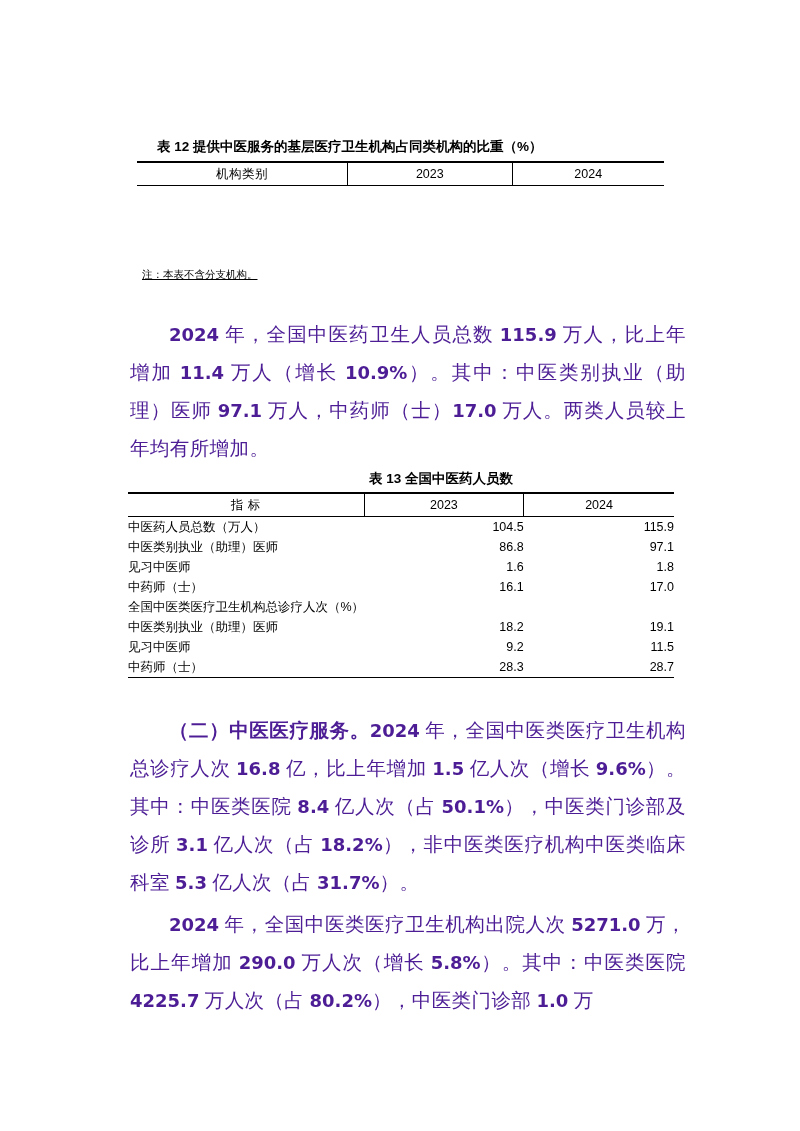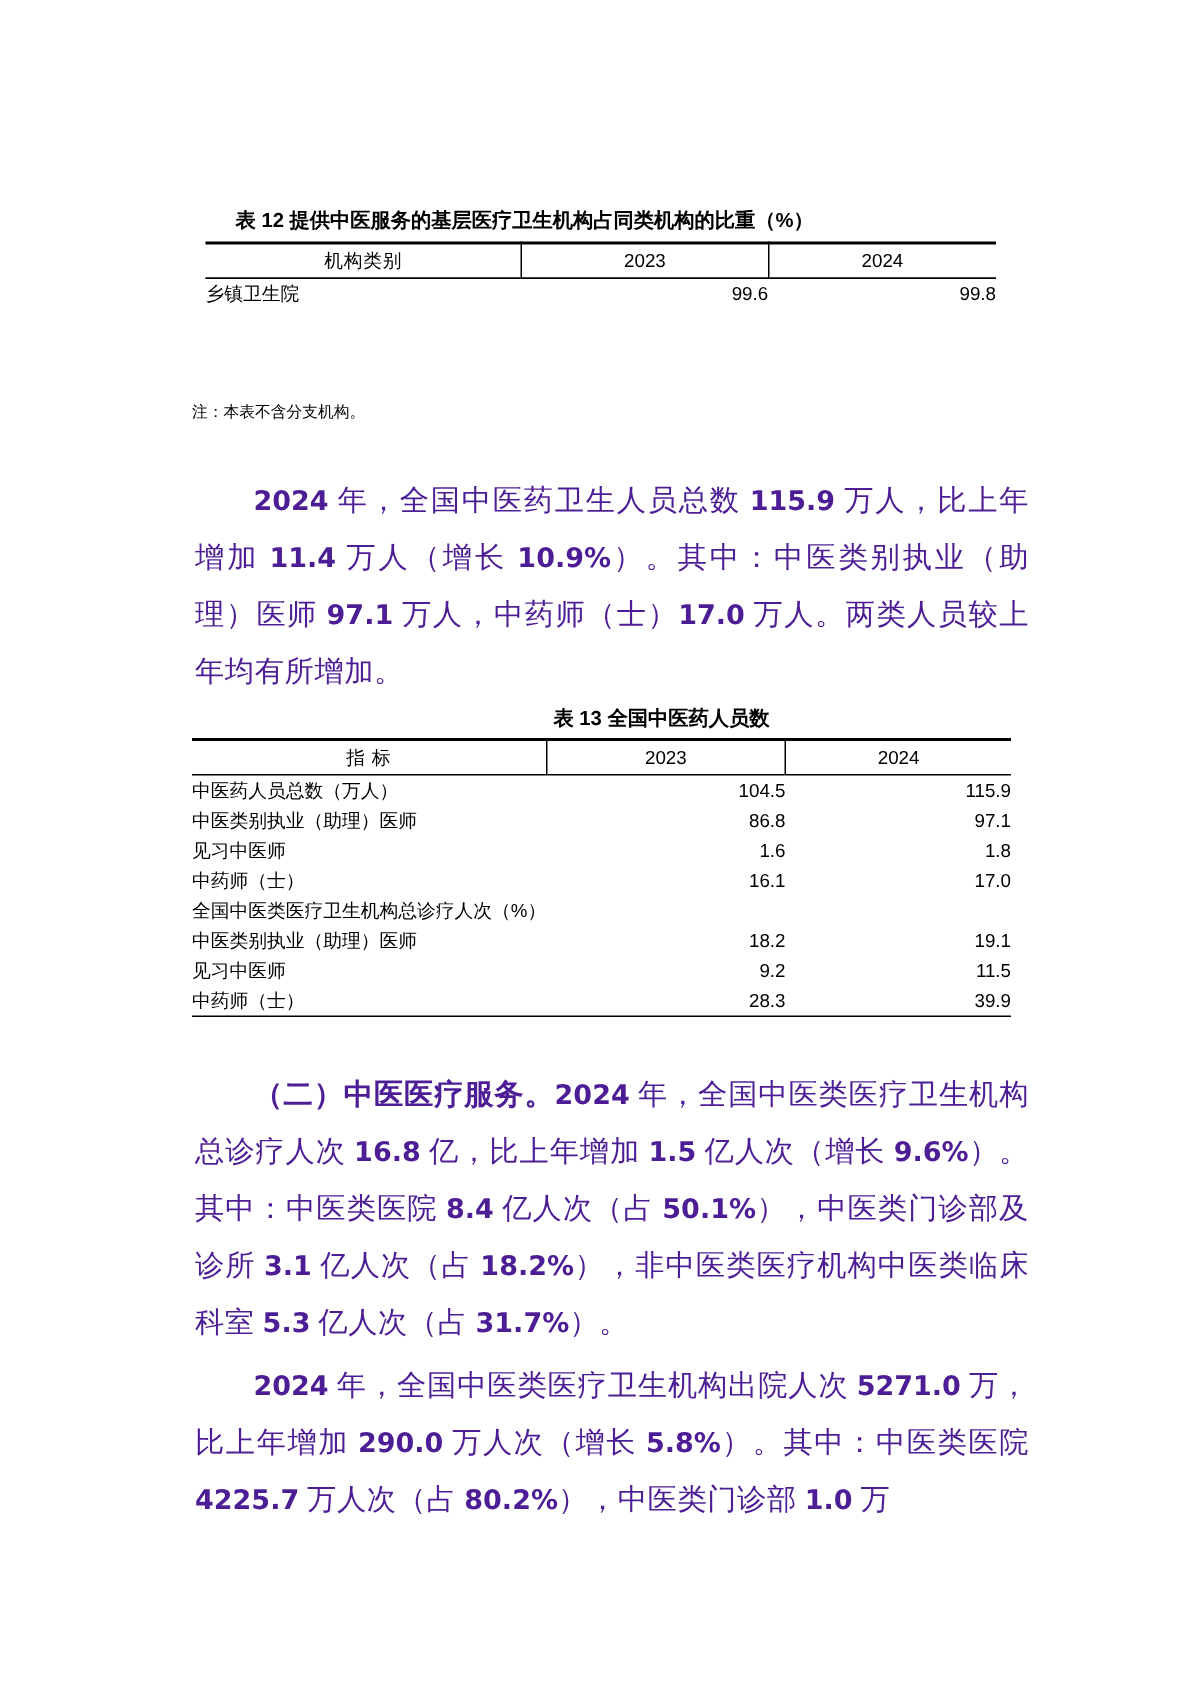--- a/index.html
+++ b/index.html
@@ -115,29 +115,24 @@
 
   <table class="tbl" style="left:137px; top:161px; width:527px;">
     <thead>
       <tr class="rule-top rule-mid">
         <th class="hdr-cell hdr-label" style="width:211px;">机构类别</th>
         <th class="hdr-cell hdr-year vdiv-l" style="width:164px;">2023</th>
         <th class="hdr-cell hdr-year vdiv-l" style="width:152px;">2024</th>
       </tr>
     </thead>
     <tbody>
-      <tr>
-        <td class="cell-label indent1">乡镇卫生院</td>
-        <td class="cell-num">99.6</td>
-        <td class="cell-num">99.8</td>
-      </tr>
     </tbody>
   </table>
 
-  <div class="tbl-note" style="left:128px; top:268px;">注：本表不含分支机构。</div>
+  <div class="tbl-note" style="left:142px; top:268px;text-decoration:underline;">注：本表不含分支机构。</div>
 
   <p class="para" style="left:130px; top:296px;"><span class="num">2024</span><span> 年，全国中医药卫生人员总数 </span><span class="num">115.9</span><span> 万人，比上年增加 </span><span class="num">11.4</span><span> 万人（增长 </span><span class="num">10.9%</span><span>）。其中：中医类别执业（助理）医师 </span><span class="num">97.1</span><span> 万人，中药师（士）</span><span class="num">17.0</span><span> 万人。两类人员较上年均有所增加。</span></p>
 
   <div class="tbl-title" style="left:0; top:470px; width:800px; text-align:center;padding-left:41px;">表 13   全国中医药人员数</div>
 
   <table class="tbl" style="left:128px; top:492px; width:546px;">
     <thead>
       <tr class="rule-top rule-mid">
         <th class="hdr-cell hdr-label" style="width:229px;">指  标</th>
         <th class="hdr-cell hdr-year vdiv-l" style="width:163px;">2023</th>
@@ -176,21 +171,21 @@
         <td class="cell-num">19.1</td>
       </tr>
       <tr>
         <td class="cell-label indent2">见习中医师</td>
         <td class="cell-num">9.2</td>
         <td class="cell-num">11.5</td>
       </tr>
       <tr class="rule-bottom">
         <td class="cell-label indent2">中药师（士）</td>
         <td class="cell-num">28.3</td>
-        <td class="cell-num">39.9</td>
+        <td class="cell-num">28.7</td>
       </tr>
     </tbody>
   </table>
 
   <p class="para" style="left:130px; top:692px;"><b>（二）中医医疗服务。</b><span class="num">2024</span><span> 年，全国中医类医疗卫生机构总诊疗人次 </span><span class="num">16.8</span><span> 亿，比上年增加 </span><span class="num">1.5</span><span> 亿人次（增长 </span><span class="num">9.6%</span><span>）。其中：中医类医院 </span><span class="num">8.4</span><span> 亿人次（占 </span><span class="num">50.1%</span><span>），中医类门诊部及诊所 </span><span class="num">3.1</span><span> 亿人次（占 </span><span class="num">18.2%</span><span>），非中医类医疗机构中医类临床科室 </span><span class="num">5.3</span><span> 亿人次（占 </span><span class="num">31.7%</span><span>）。</span></p>
 
   <p class="para" style="left:130px; top:886px;"><span class="num">2024</span><span> 年，全国中医类医疗卫生机构出院人次 </span><span class="num">5271.0</span><span> 万，比上年增加 </span><span class="num">290.0</span><span> 万人次（增长 </span><span class="num">5.8%</span><span>）。其中：中医类医院 </span><span class="num">4225.7</span><span> 万人次（占 </span><span class="num">80.2%</span><span>），中医类门诊部 </span><span class="num">1.0</span><span> 万</span></p>
 
 </div>
 

